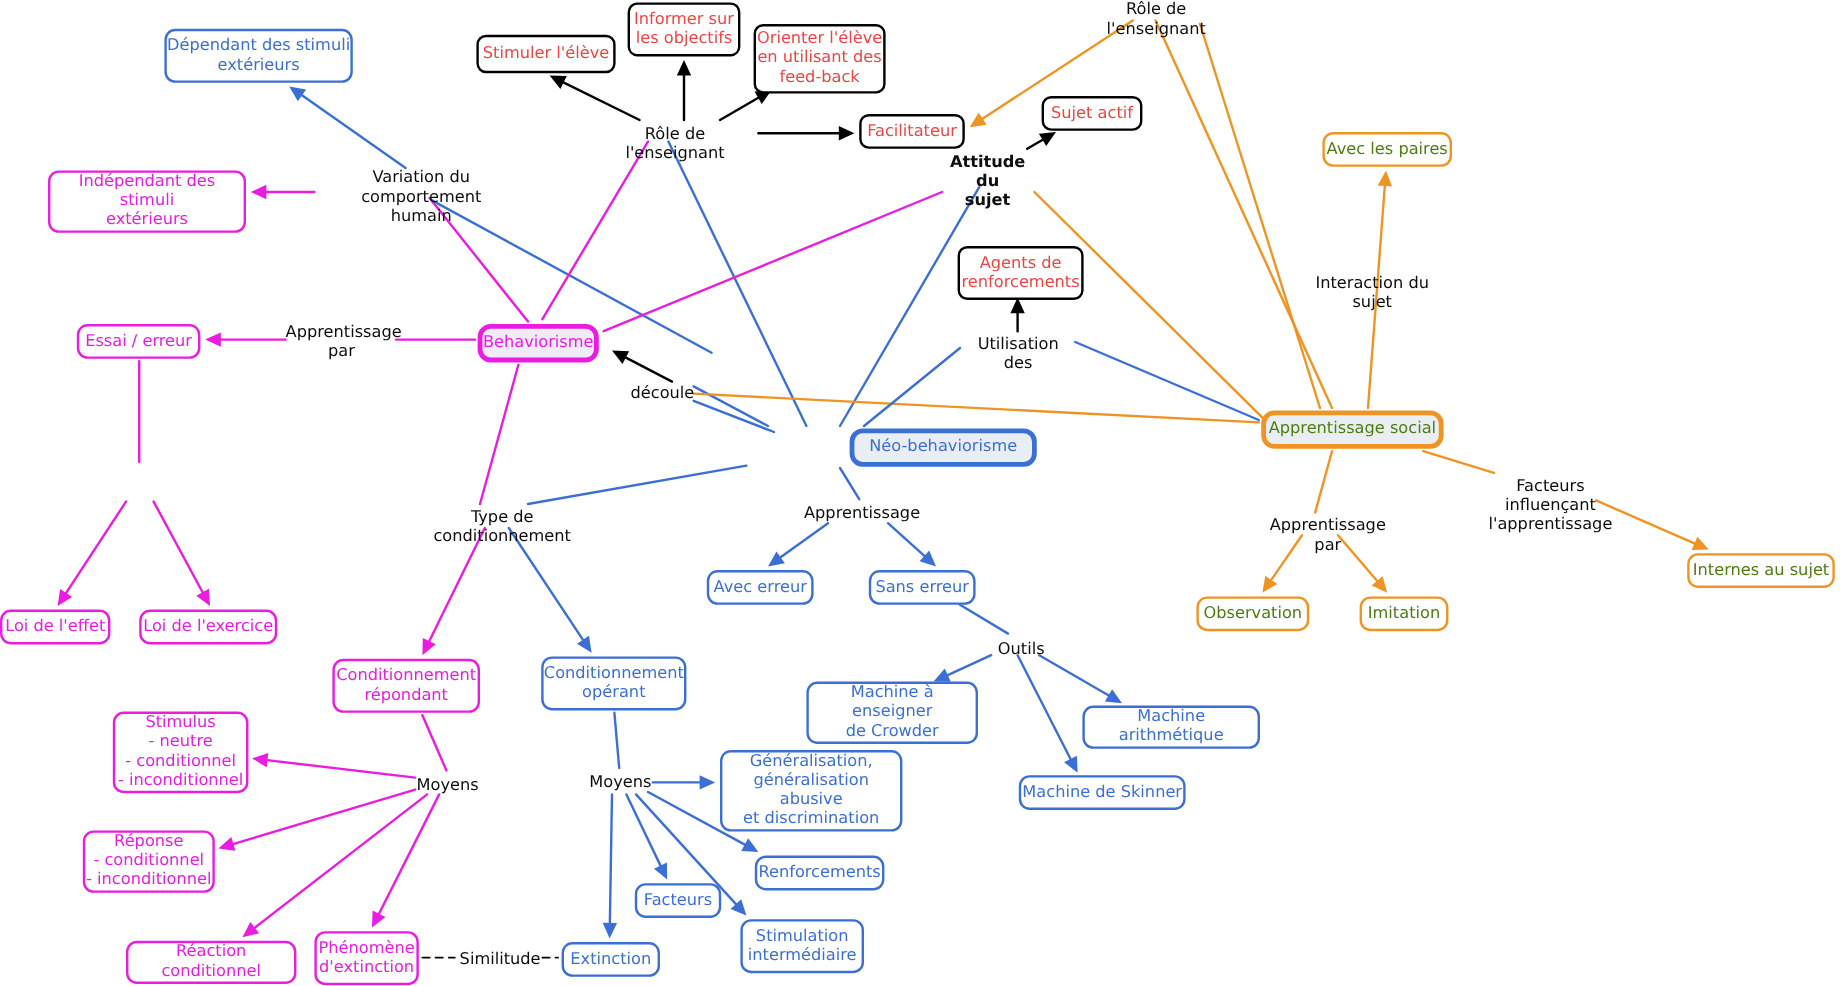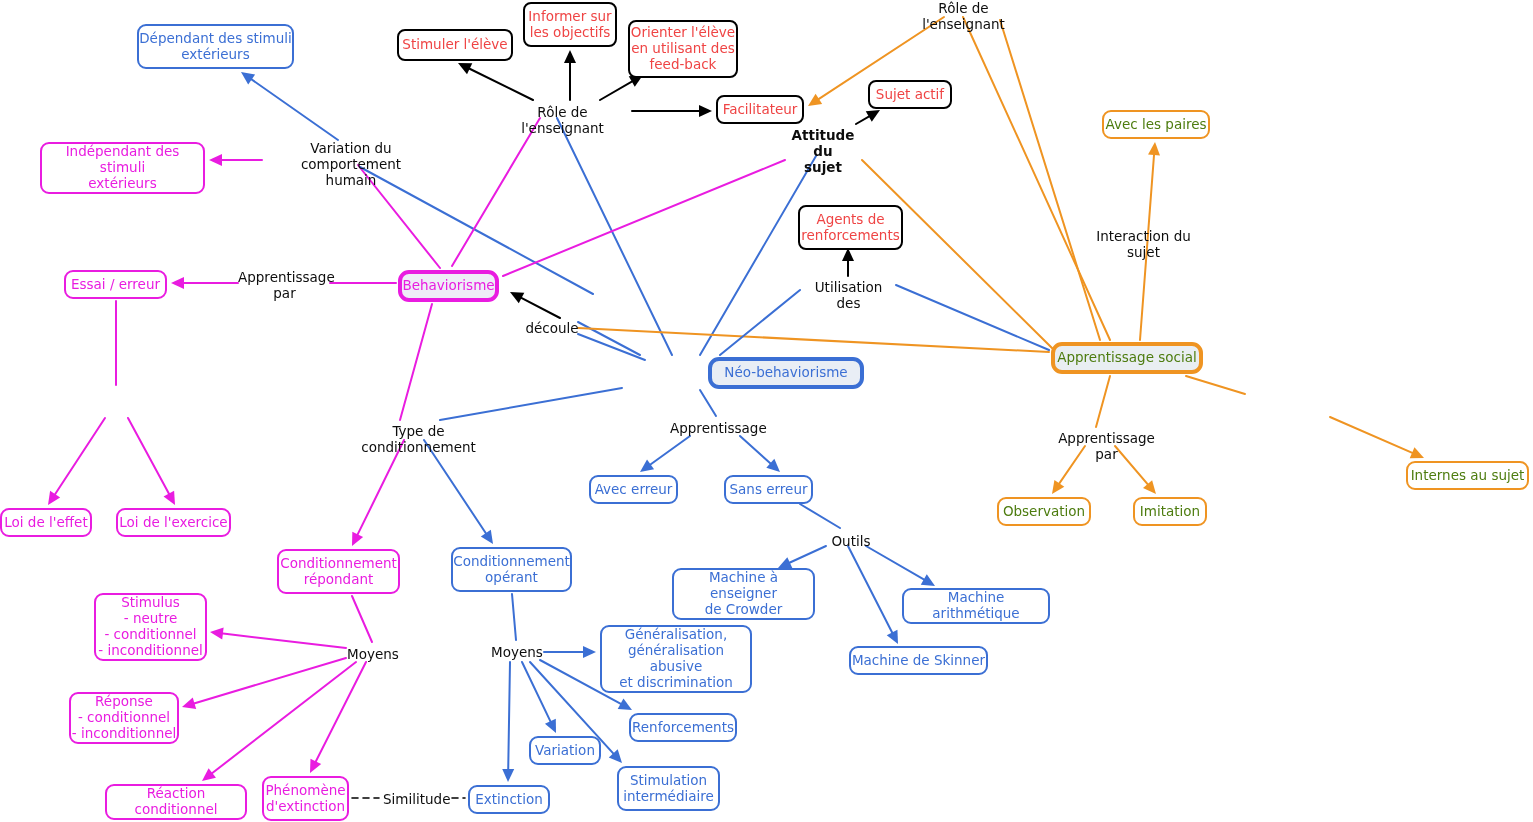--- a/index.html
+++ b/index.html
@@ -354,40 +354,42 @@
 - conditionnel
 - inconditionnel</div>
       <div class="node blue" style="left: 600px; top: 625px; width: 152px; min-height: 55px;">Généralisation,
 généralisation abusive
 et discrimination</div>
       <div class="node blue" style="left: 849px; top: 646px; width: 139px; min-height: 29px;">Machine de Skinner</div>
       <div class="node magenta" style="left: 69px; top: 692px; width: 110px; min-height: 52px;">Réponse
 - conditionnel
 - inconditionnel</div>
       <div class="node blue" style="left: 629px; top: 713px; width: 108px; min-height: 29px;">Renforcements</div>
-      <div class="node blue" style="left: 529px; top: 736px; width: 72px; min-height: 29px;">Variation</div>
+      <div class="node blue" style="left: 529px; top: 736px; width: 72px; min-height: 29px;">Facteurs</div>
       <div class="node blue" style="left: 617px; top: 766px; width: 103px; min-height: 45px;">Stimulation
 intermédiaire</div>
       <div class="node magenta" style="left: 105px; top: 784px; width: 142px; min-height: 29px;">Réaction conditionnel</div>
       <div class="node magenta" style="left: 262px; top: 776px; width: 87px; min-height: 45px;">Phénomène
 d'extinction</div>
       <div class="node blue" style="left: 468px; top: 785px; width: 82px; min-height: 29px;">Extinction</div>
     </div>
   <div id="label-layer">
       <div class="edge-label" style="left: 266px; top: 140px; width: 170px;">Variation du comportement
 humain</div>
       <div class="edge-label" style="left: 497px; top: 104px; width: 131px;">Rôle de l'enseignant</div>
       <div class="edge-label" style="left: 898px; top: 0px; width: 131px;">Rôle de l'enseignant</div>
       <div class="edge-label" style="left: 785px; top: 127px; width: 76px; font-weight: bold;">Attitude du
 sujet</div>
       <div class="edge-label" style="left: 1080px; top: 228px; width: 127px;">Interaction du sujet</div>
       <div class="edge-label" style="left: 238px; top: 269px; width: 93px;">Apprentissage
 par</div>
       <div class="edge-label" style="left: 801px; top: 279px; width: 95px;">Utilisation des</div>
       <div class="edge-label" style="left: 525px; top: 320px; width: 54px;">découle</div>
+      <div class="edge-label" style="left: 1230px; top: 397px; width: 124px;">Facteurs influençant
+l'apprentissage</div>
       <div class="edge-label" style="left: 341px; top: 423px; width: 155px;">Type de conditionnement</div>
       <div class="edge-label" style="left: 670px; top: 420px; width: 89px;">Apprentissage</div>
       <div class="edge-label" style="left: 1048px; top: 430px; width: 117px;">Apprentissage par</div>
       <div class="edge-label" style="left: 830px; top: 533px; width: 42px;">Outils</div>
       <div class="edge-label" style="left: 346px; top: 646px; width: 54px;">Moyens</div>
       <div class="edge-label" style="left: 490px; top: 644px; width: 54px;">Moyens</div>
       <div class="edge-label" style="left: 383px; top: 791px; width: 66px;">Similitude</div>
     </div>
 </div>
 

